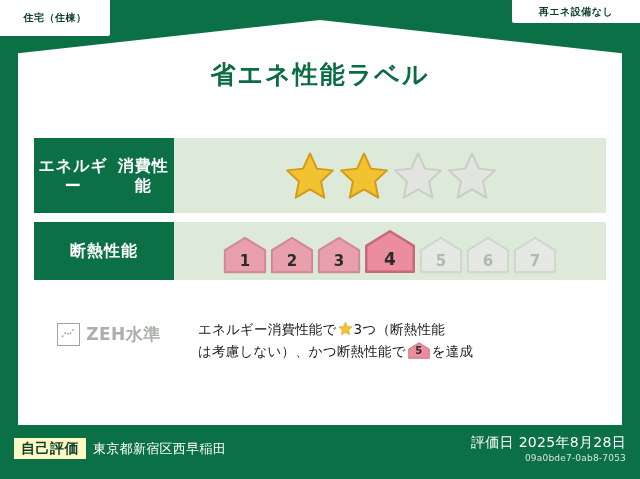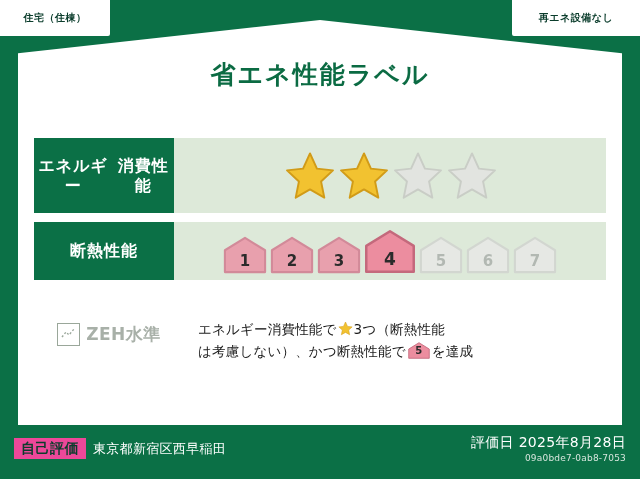--- a/index.html
+++ b/index.html
@@ -36,21 +36,21 @@
   }
   #badge-left {
     left: 0;
     width: 110px;
     height: 36px;
     border-bottom-right-radius: 2px;
   }
   #badge-right {
     right: 0;
     width: 128px;
-    height: 36px;
+    height: 23px;
     border-bottom-left-radius: 2px;
   }
 
   
   #panel {
     position: absolute;
     left: 18px;
     top: 20px;
     width: 604px;
     height: 405px;
@@ -239,21 +239,21 @@
   }
   #footer-left {
     position: absolute;
     left: 14px;
     top: 13px;
     display: flex;
     align-items: center;
     gap: 7px;
   }
   #self-eval-badge {
-    background: #ec4899;
+    background: #fef9c3;
     color: #0b3d2c;
     font-weight: bold;
     font-size: 14px;
     padding: 3px 7px;
     letter-spacing: 0.5px;
     line-height: 1.1;
   }
   #address {
     font-size: 13px;
     letter-spacing: 0.3px;

